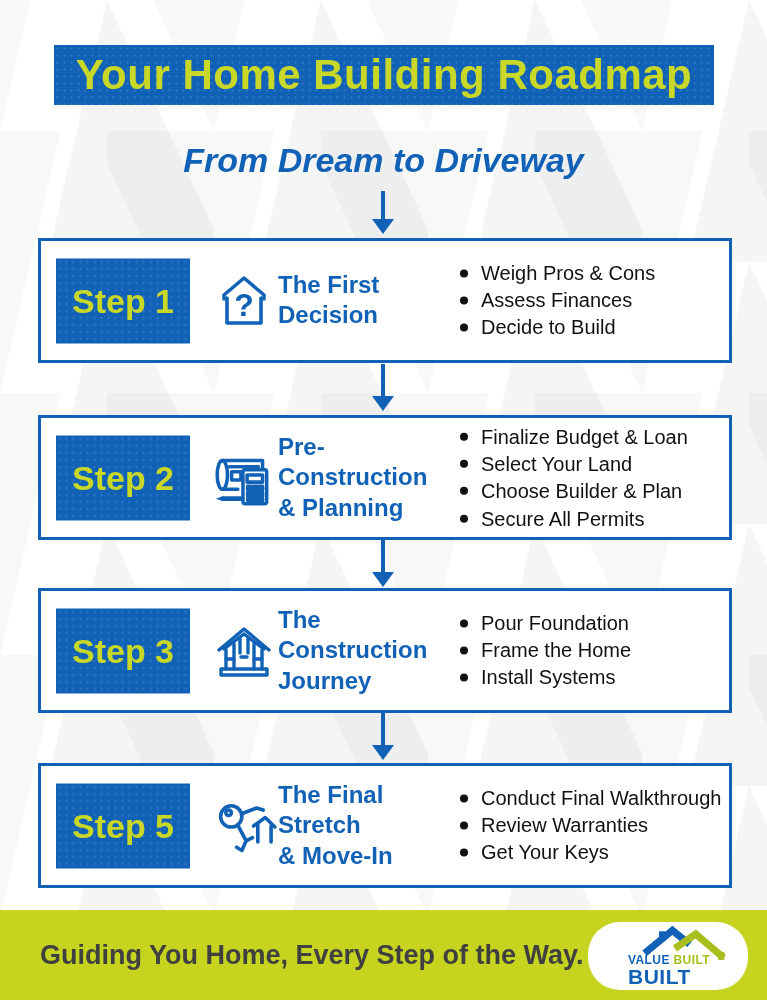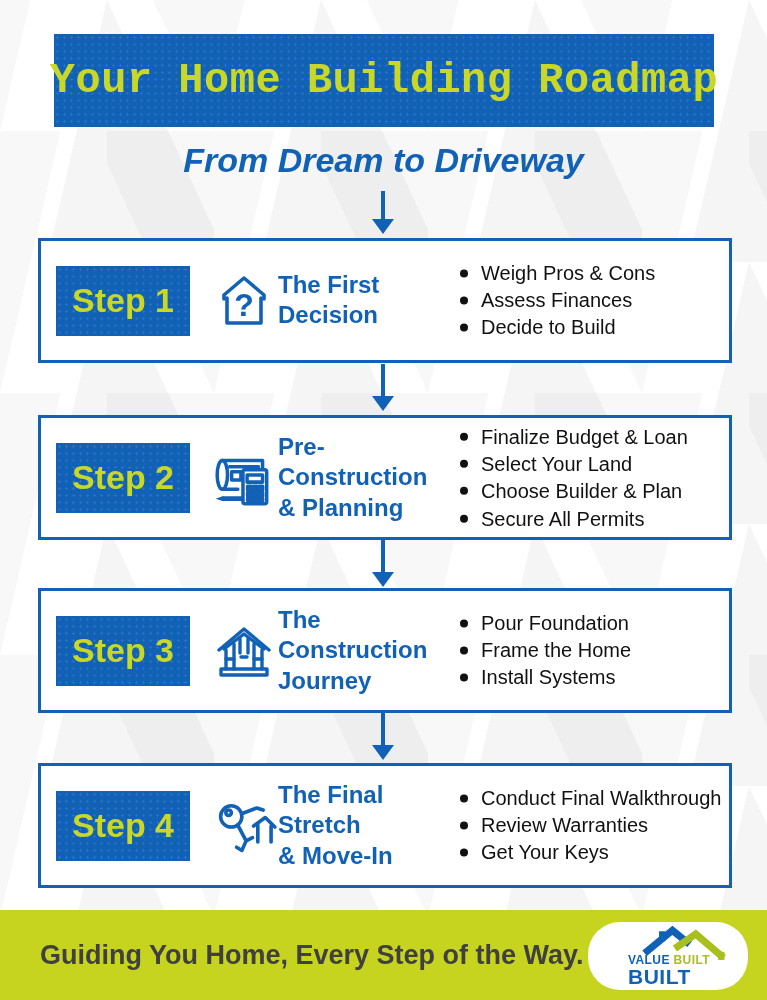--- a/index.html
+++ b/index.html
@@ -12,22 +12,22 @@
       conic-gradient(from 295deg at 50% 100%, rgba(0,0,0,0) 0 40deg, rgba(110,115,125,.05) 40deg 78deg, rgba(0,0,0,0) 78deg 360deg);
     background-size:214px 262px,214px 262px;
     background-position:0 0,107px 131px;
   }
   .blue-fill{
     background-color:#1162b6;
     background-image:radial-gradient(rgba(255,255,255,.10) 1px, rgba(0,0,0,0) 1.2px);
     background-size:7px 7px;
   }
   .header-box{
-    position:absolute;left:54px;top:34px;width:660px;height:93px;
-    display:flex;align-items:center;justify-content:center;font-family:Liberation Mono, monospace;
+    position:absolute;left:54px;top:45px;width:660px;height:60px;
+    display:flex;align-items:center;justify-content:center;
   }
   .header-title{
     color:#c9d827;font-size:42px;font-weight:bold;letter-spacing:.5px;white-space:nowrap;
   }
   .subtitle{
     position:absolute;left:0;top:141px;width:767px;text-align:center;
     color:#1162b6;font-size:34px;font-style:italic;font-weight:bold;
   }
   .flow-arrow{position:absolute;left:369px;width:28px;}
   .arrow-1{top:189px;}
@@ -37,21 +37,21 @@
   .step-box{
     position:absolute;left:38px;width:694px;height:125px;box-sizing:border-box;
     background:#ffffff;border:3px solid #1162b6;
   }
   .step-1{top:238px;}
   .step-2{top:415px;}
   .step-3{top:588px;}
   .step-4{top:763px;}
   .step-badge{
     position:absolute;left:15px;top:50%;transform:translateY(-50%);
-    width:134px;height:70px;display:flex;align-items:center;justify-content:center;
+    width:134px;height:85px;display:flex;align-items:center;justify-content:center;
   }
   .step-badge span{color:#c9d827;font-size:34px;font-weight:bold;}
   .icon-wrap{
     position:absolute;left:150px;top:50%;transform:translateY(-50%);
     width:106px;display:flex;align-items:center;justify-content:center;
   }
   .step-title{
     position:absolute;left:237px;top:50%;transform:translateY(-50%);
     width:196px;color:#1162b6;font-size:24px;font-weight:bold;line-height:1.28;
     white-space:pre-line;
@@ -197,21 +197,21 @@
     </ul>
   </div>
 
   <svg class="flow-arrow arrow-4" width="28" height="49" viewBox="0 0 28 49">
     <line x1="14" y1="0" x2="14" y2="35" stroke="#1162b6" stroke-width="4"></line>
     <polygon points="3,33 25,33 14,48" fill="#1162b6"></polygon>
   </svg>
 
   <div class="step-box step-4">
     <div class="step-badge blue-fill">
-      <span>Step 4</span>
+      <span>Step 5</span>
     </div>
     <div class="icon-wrap">
       <svg width="68" height="68" viewBox="0 0 64 64" fill="none" stroke="#1162b6" stroke-width="3.4" stroke-linecap="round" stroke-linejoin="round">
         <circle cx="20" cy="23" r="10"></circle>
         <circle cx="17.5" cy="19.5" r="2.6"></circle>
         <path d="M26 31 L34 46 L30 55 L25 52"></path>
         <path d="M34 46 L40 43"></path>
         <path d="M31 20 L44 15 L50 17"></path>
         <path d="M41 32 L52 24 L61 33"></path>
         <path d="M45 31 V47"></path>

